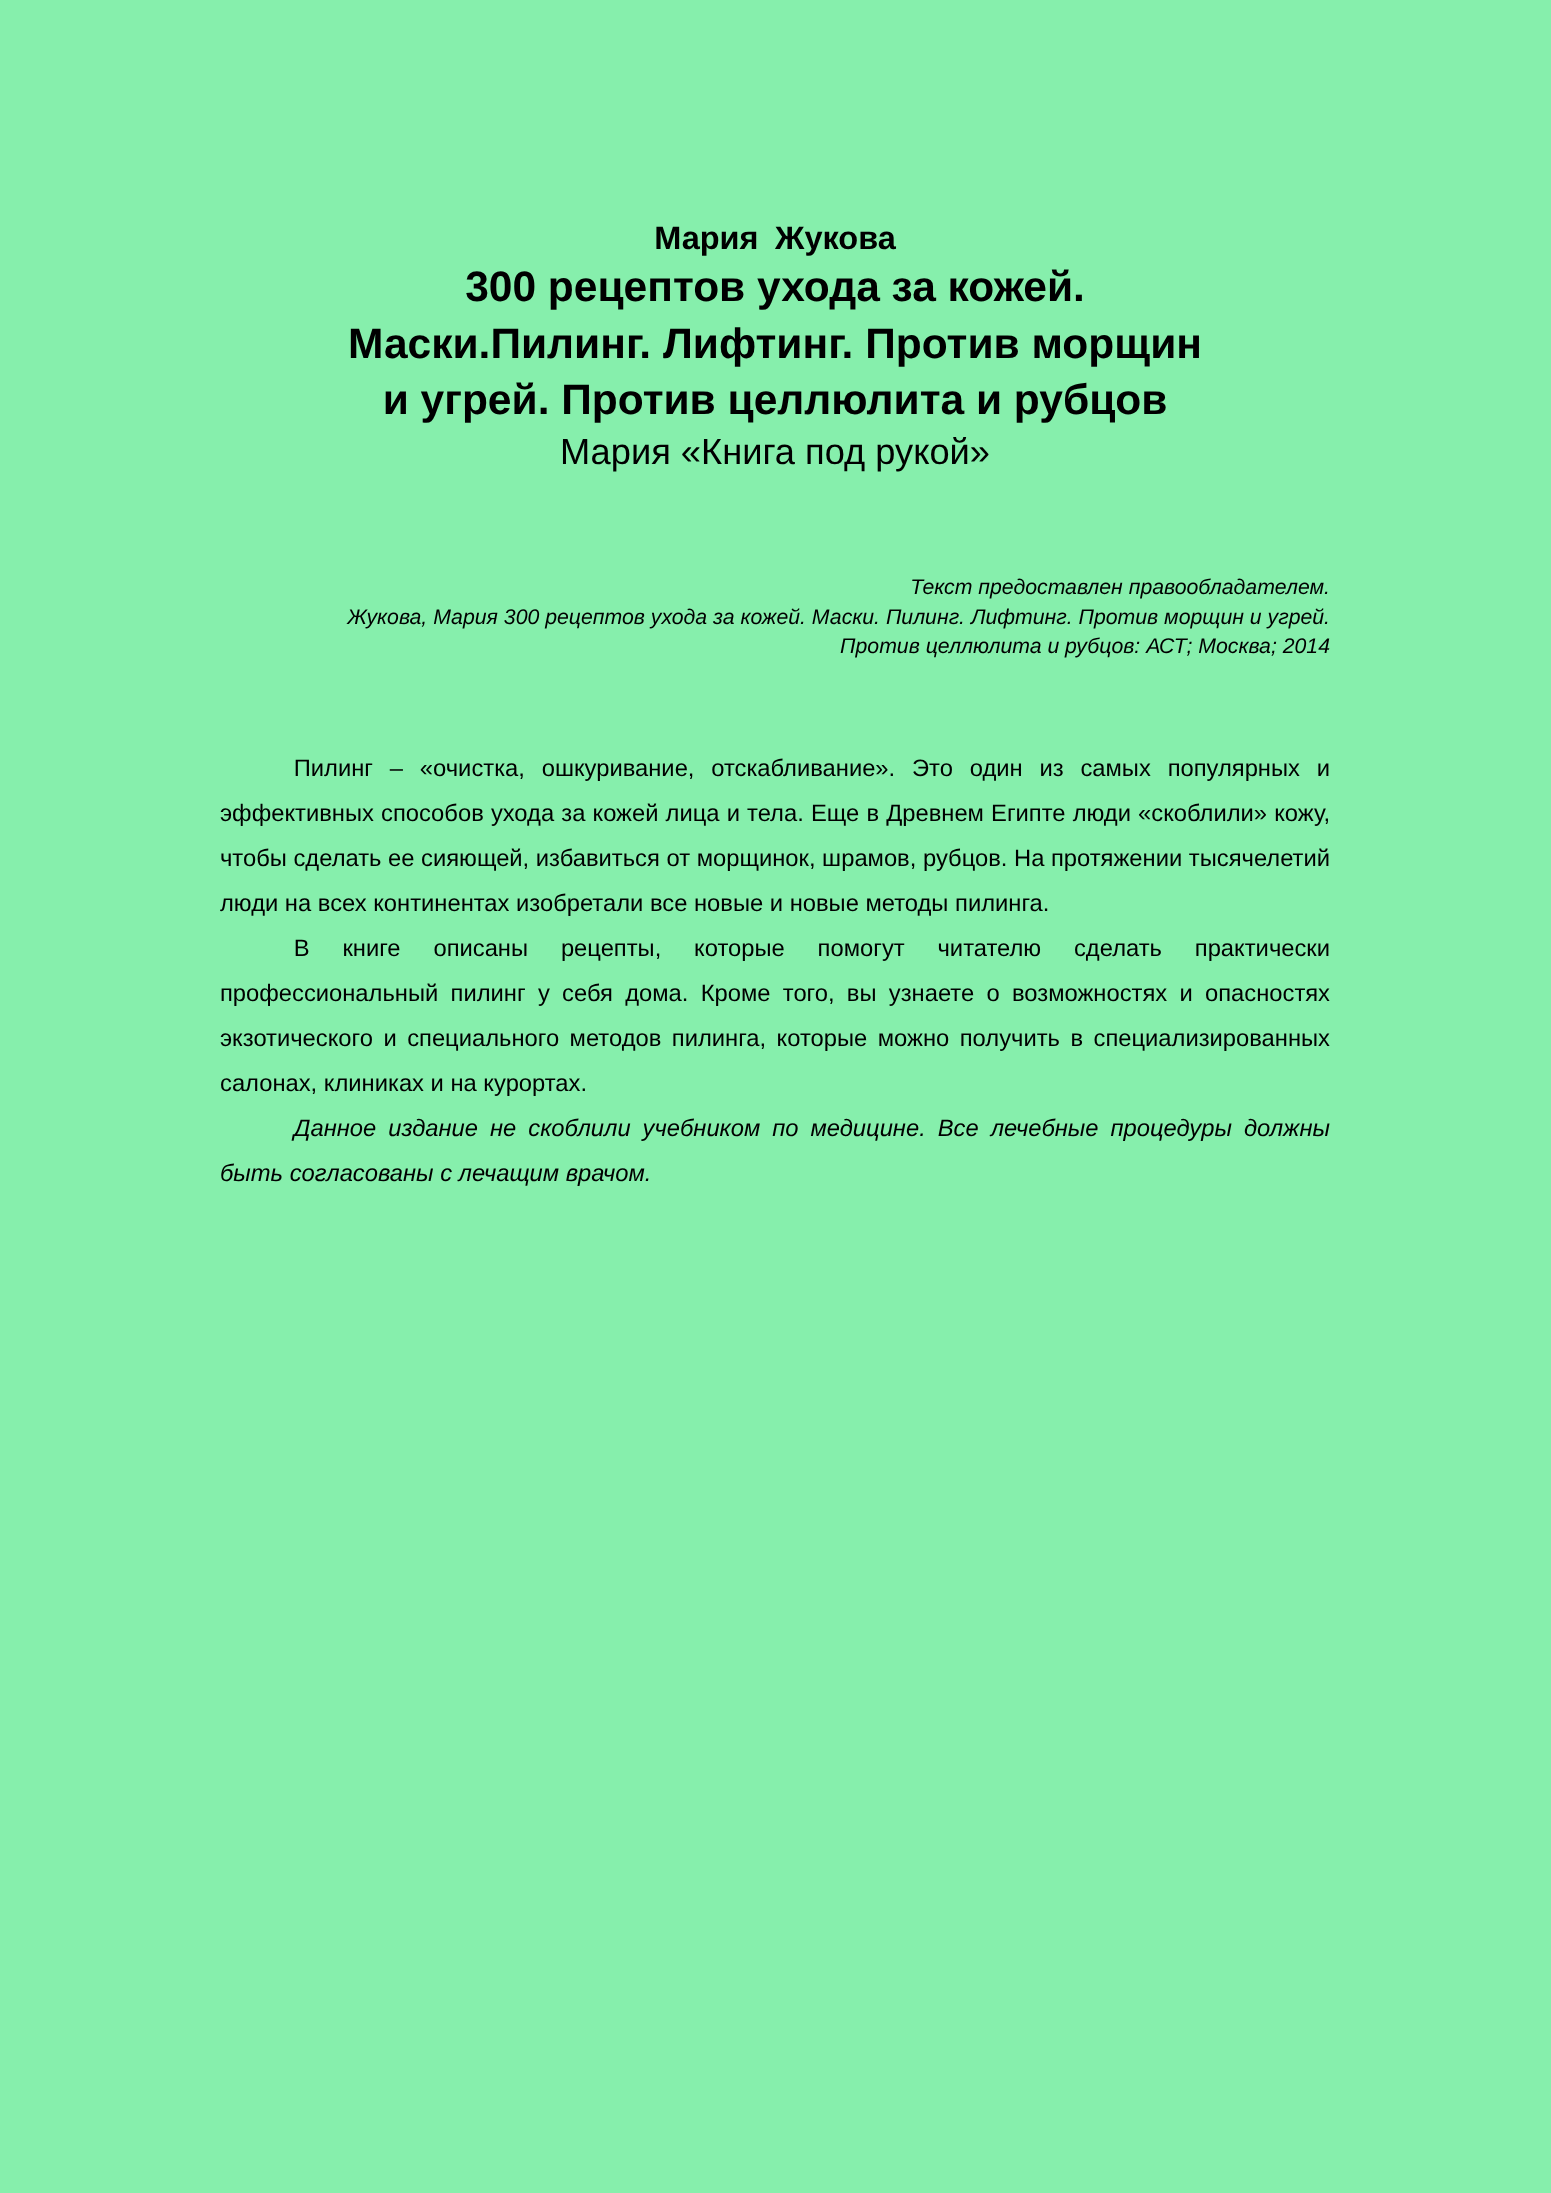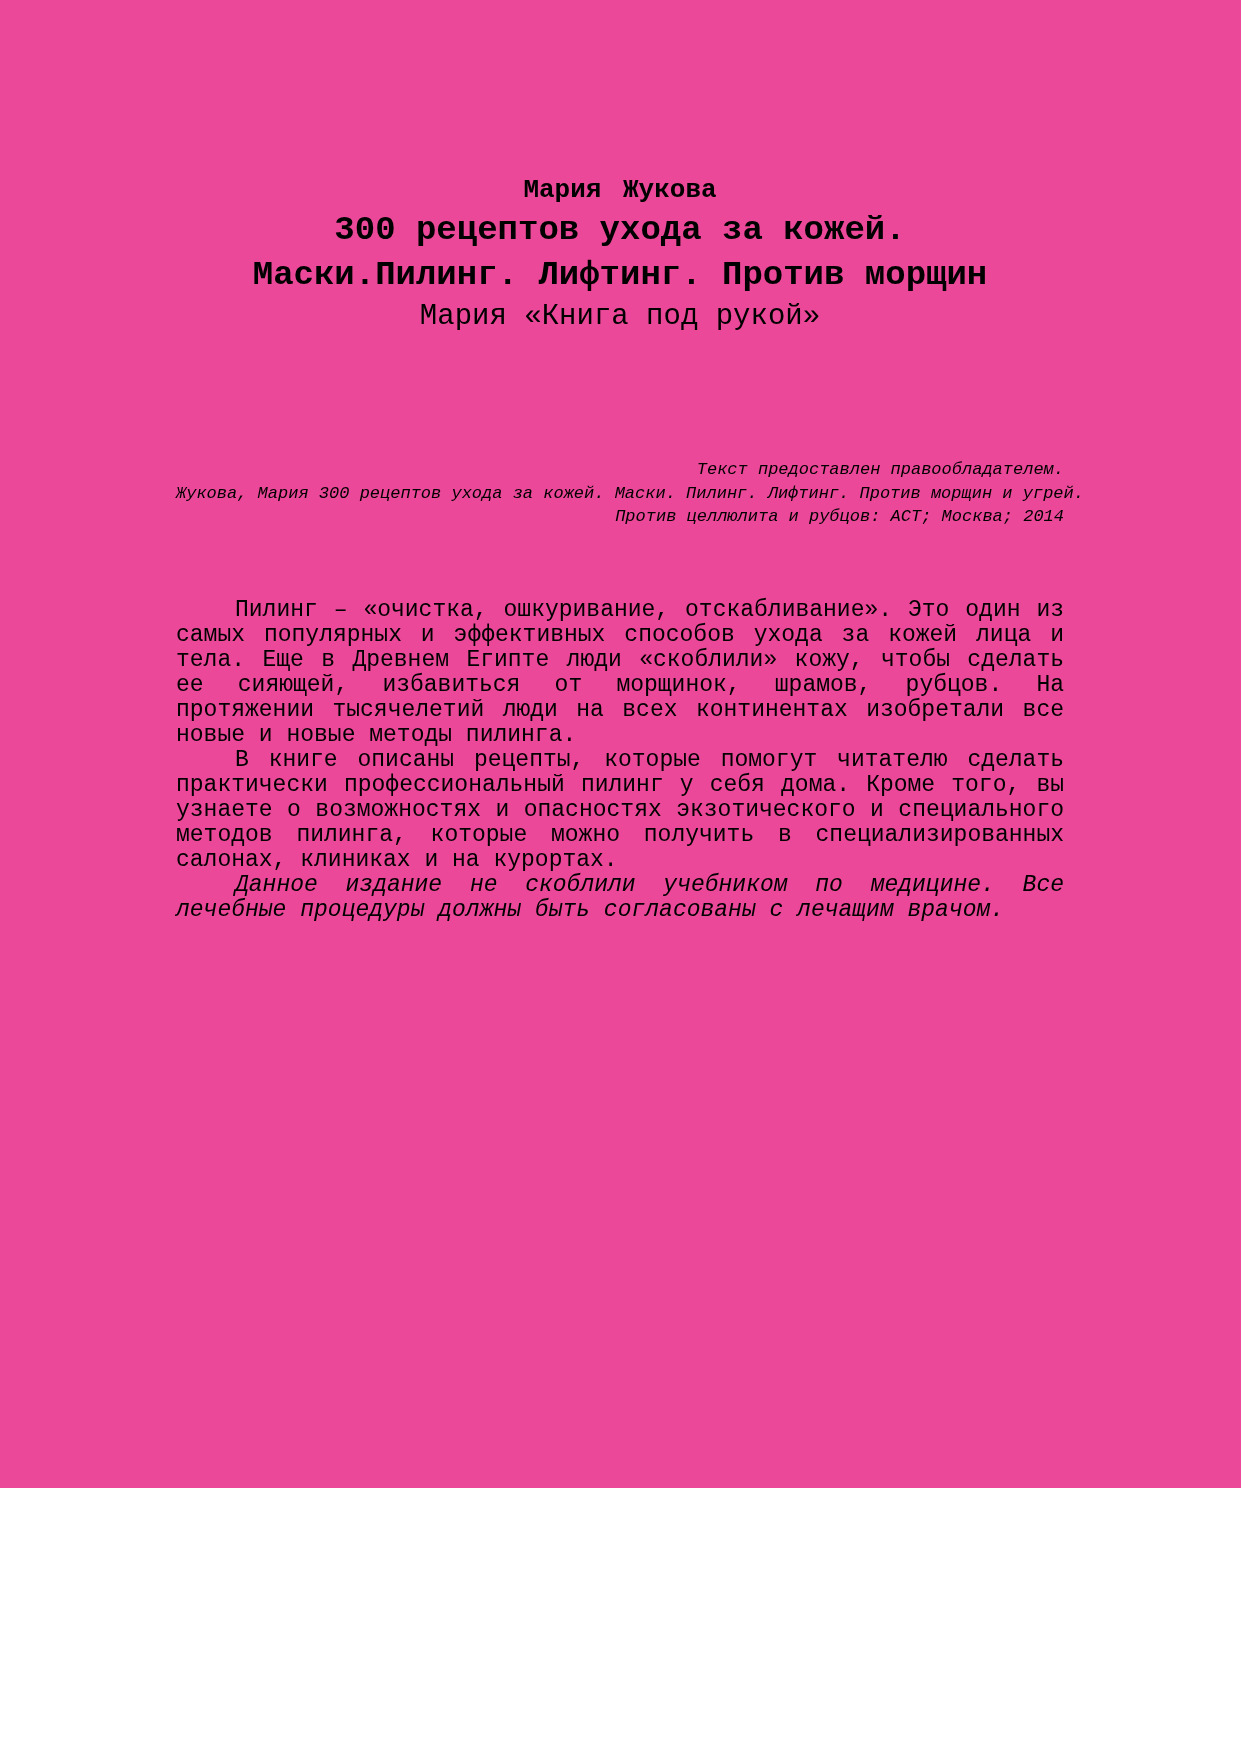--- a/index.html
+++ b/index.html
@@ -1,37 +1,38 @@
 <!DOCTYPE html>
 <html><head>
   <meta charset="utf-8">
   <style>
     html, body { margin: 0; padding: 0; background: #ffffff; }
     body { width: 1241px; height: 1754px; position: relative; overflow: hidden; color: #000; font-family: "Liberation Sans", sans-serif; }
-    .page { position: absolute; left: 0; top: 0; width: 1241px; height: 1488px; background: #ec4899; font-family: Liberation Mono, monospace; }
+    .page { position: absolute; left: 0; top: 0; width: 1241px; height: 1754px; background: #86efac; }
     .title-block { position: absolute; left: 176px; top: 172px; width: 888px; text-align: center; }
     .author { font-weight: bold; font-size: 26px; line-height: 36px; margin: 0; word-spacing: 6px; }
     .book-title { font-weight: bold; font-size: 34px; line-height: 45px; margin: 0; }
     .series { font-size: 29px; line-height: 38px; margin: 0; }
     .biblio { position: absolute; left: 176px; top: 458px; width: 888px; text-align: right; font-style: italic; font-size: 17px; line-height: 23.5px; }
     .biblio div { white-space: nowrap; }
     .annotation { position: absolute; left: 176px; top: 598px; width: 888px; }
     .annotation h2 { margin: 0; text-align: center; font-weight: bold; font-size: 21px; line-height: 30px; }
-    .annotation p { margin: 0; font-size: 23px; line-height: 25px; text-align: justify; text-indent: 59px; }
+    .annotation p { margin: 0; font-size: 19px; line-height: 36px; text-align: justify; text-indent: 59px; }
     .annotation p.italic { font-style: italic; }
   </style>
 </head>
 <body>
 
 <div class="page">
 
   <div class="title-block">
     <p class="author">Мария  Жукова</p>
     <p class="book-title">300 рецептов ухода за кожей.</p>
     <p class="book-title">Маски.Пилинг. Лифтинг. Против морщин</p>
+    <p class="book-title">и угрей. Против целлюлита и рубцов</p>
     <p class="series">Мария «Книга под рукой»</p>
   </div>
 
   <div class="biblio">
     <div>Текст предоставлен правообладателем.</div>
     <div>Жукова, Мария 300 рецептов ухода за кожей. Маски. Пилинг. Лифтинг. Против морщин и угрей.</div>
     <div>Против целлюлита и рубцов: АСТ; Москва; 2014</div>
   </div>
 
   <div class="annotation">

